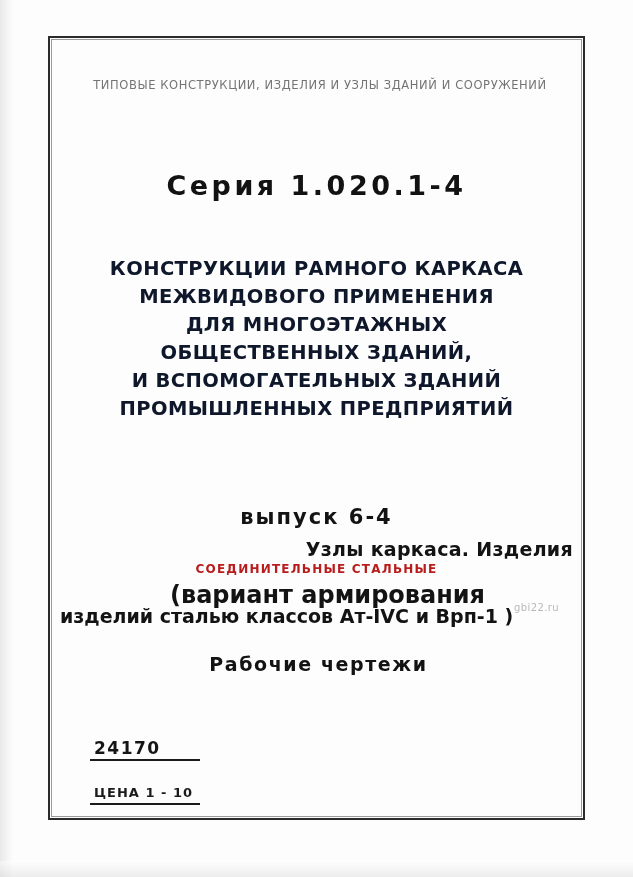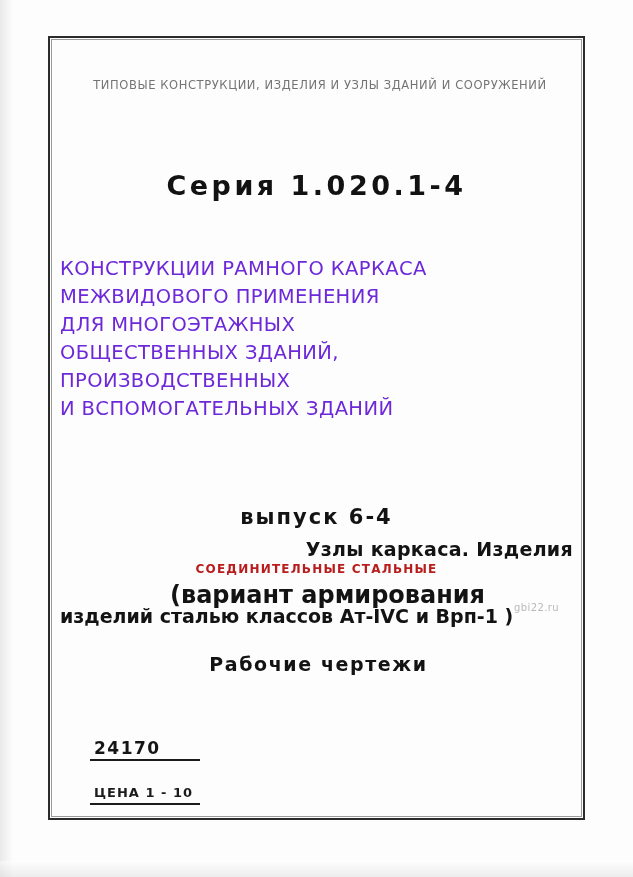--- a/index.html
+++ b/index.html
@@ -90,23 +90,23 @@
     font-weight: bold;
     letter-spacing: 3.5px;
     font-family: "DejaVu Sans", sans-serif;
     color: #121212;
   }
   .title-block {
     position: absolute;
     left: 0;
     top: 205px;
     width: 513px;
-    text-align: left;
-    font-weight: normal;
-    color: #6d28d9;
+    text-align: center;
+    font-weight: bold;
+    color: #0f172a;
     font-size: 19.5px;
     line-height: 28px;
     letter-spacing: .4px;
   }
   .title-block .l {
     display: block;
     white-space: nowrap;
   }
   .issue {
     position: absolute;
@@ -229,22 +229,22 @@
 
     <div class="hdr">ТИПОВЫЕ КОНСТРУКЦИИ, ИЗДЕЛИЯ И УЗЛЫ ЗДАНИЙ И СООРУЖЕНИЙ</div>
 
     <div class="series">Серия  1.020.1-4</div>
 
     <div class="title-block">
       <span class="l">КОНСТРУКЦИИ РАМНОГО КАРКАСА</span>
       <span class="l">МЕЖВИДОВОГО ПРИМЕНЕНИЯ</span>
       <span class="l">ДЛЯ МНОГОЭТАЖНЫХ</span>
       <span class="l">ОБЩЕСТВЕННЫХ ЗДАНИЙ,</span>
-      <span class="l">ПРОИЗВОДСТВЕННЫХ</span>
       <span class="l">И ВСПОМОГАТЕЛЬНЫХ ЗДАНИЙ</span>
+      <span class="l">ПРОМЫШЛЕННЫХ ПРЕДПРИЯТИЙ</span>
     </div>
 
     <div class="issue">выпуск 6-4</div>
     <div class="nodes1">Узлы каркаса. Изделия</div>
     <div class="nodes2">СОЕДИНИТЕЛЬНЫЕ  СТАЛЬНЫЕ</div>
     <div class="variant1">(вариант армирования</div>
     <div class="variant2">изделий сталью классов Ат-IVC и Bpп-1 )</div>
 
     <div class="working">Рабочие чертежи</div>
 

